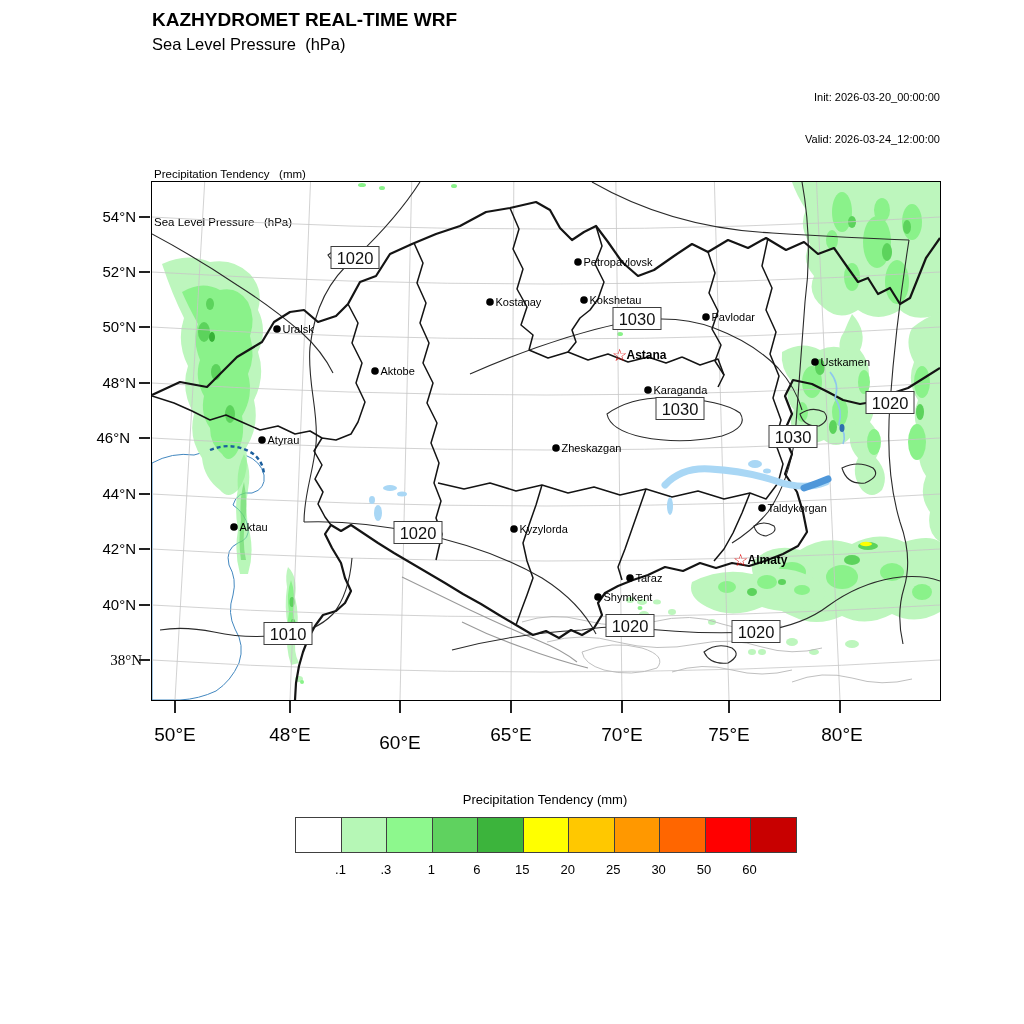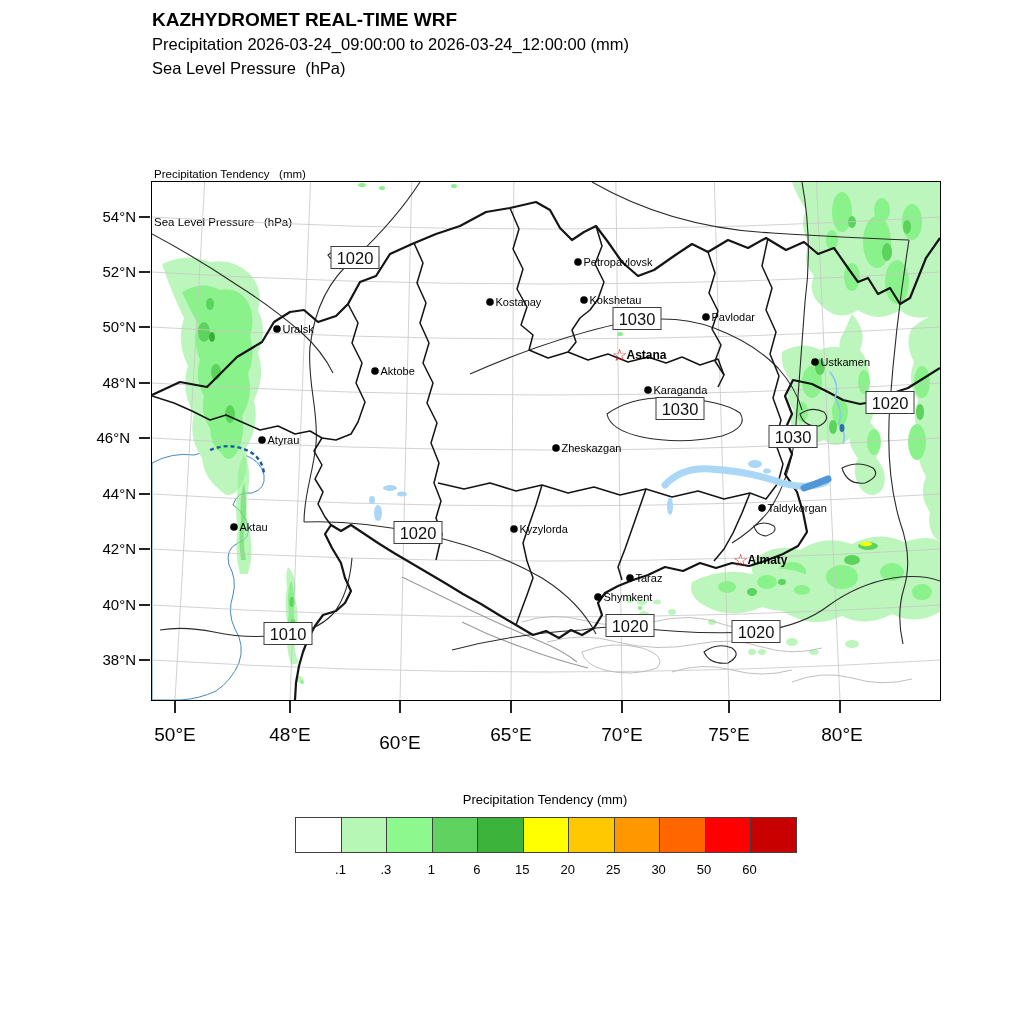--- a/index.html
+++ b/index.html
@@ -43,22 +43,25 @@
   .pl-rect{fill:#ffffff;stroke:#3c3c3c;stroke-width:1;}
   .pl-text{font-size:16.5px;fill:#111;}
 </style>
 </head>
 <body>
 
 <div class="page">
 
   <div class="hdr">
     <div class="t1">KAZHYDROMET REAL-TIME WRF</div>
-    <div class="t2">Precipitation 2026-03-24_09:00:00 to 2026-03-24_12:00:00 (mm)</div>
     <div class="t3">Sea Level Pressure  (hPa)</div>
+  </div>
+  <div class="initvalid">
+    <div>Init: 2026-03-20_00:00:00</div>
+    <div>Valid: 2026-03-24_12:00:00</div>
   </div>
 
   <div class="mapkey">
     <div>Precipitation Tendency   (mm)</div>
     <div>Sea Level Pressure   (hPa)</div>
   </div>
 
   <div class="map-frame">
     <svg width="788" height="518" viewBox="0 0 788 518">
 
@@ -346,21 +349,21 @@
       <div class="lat-label" style="left: 82px; top: 373px;">48°N</div>
       <div class="lat-tick" style="left: 139px; top: 382px;"></div>
       <div class="lat-label" style="left: 76px; top: 428px;">46°N</div>
       <div class="lat-tick" style="left: 139px; top: 437px;"></div>
       <div class="lat-label" style="left: 82px; top: 484px;">44°N</div>
       <div class="lat-tick" style="left: 139px; top: 493px;"></div>
       <div class="lat-label" style="left: 82px; top: 539px;">42°N</div>
       <div class="lat-tick" style="left: 139px; top: 548px;"></div>
       <div class="lat-label" style="left: 82px; top: 595px;">40°N</div>
       <div class="lat-tick" style="left: 139px; top: 604px;"></div>
-      <div class="lat-label" style="left: 82px; top: 650px;">38°N</div>
+      <div class="lat-label" style="left: 88px; top: 650px; font-family: Liberation Serif, serif;">38°N</div>
       <div class="lat-tick" style="left: 139px; top: 659px;"></div>
     </div>
   <div id="lon-axis">
       <div class="lon-label" style="left: 143px; top: 724px;">50°E</div>
       <div class="lon-tick" style="left: 174px; top: 701px;"></div>
       <div class="lon-label" style="left: 258px; top: 724px;">48°E</div>
       <div class="lon-tick" style="left: 289px; top: 701px;"></div>
       <div class="lon-label" style="left: 368px; top: 732px;">60°E</div>
       <div class="lon-tick" style="left: 399px; top: 701px;"></div>
       <div class="lon-label" style="left: 479px; top: 724px;">65°E</div>

